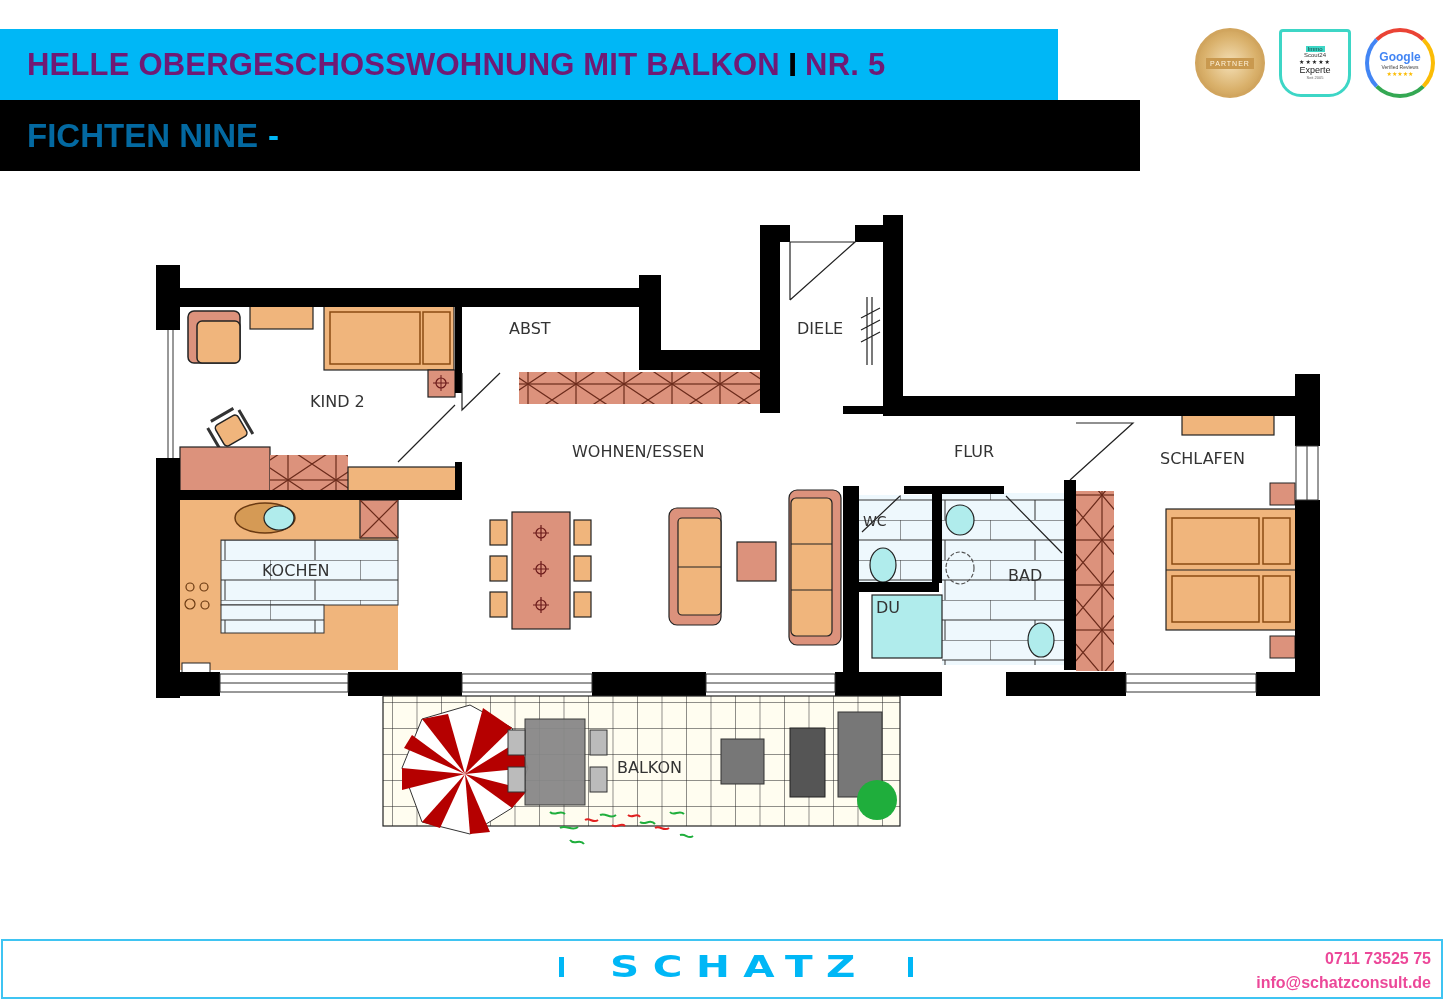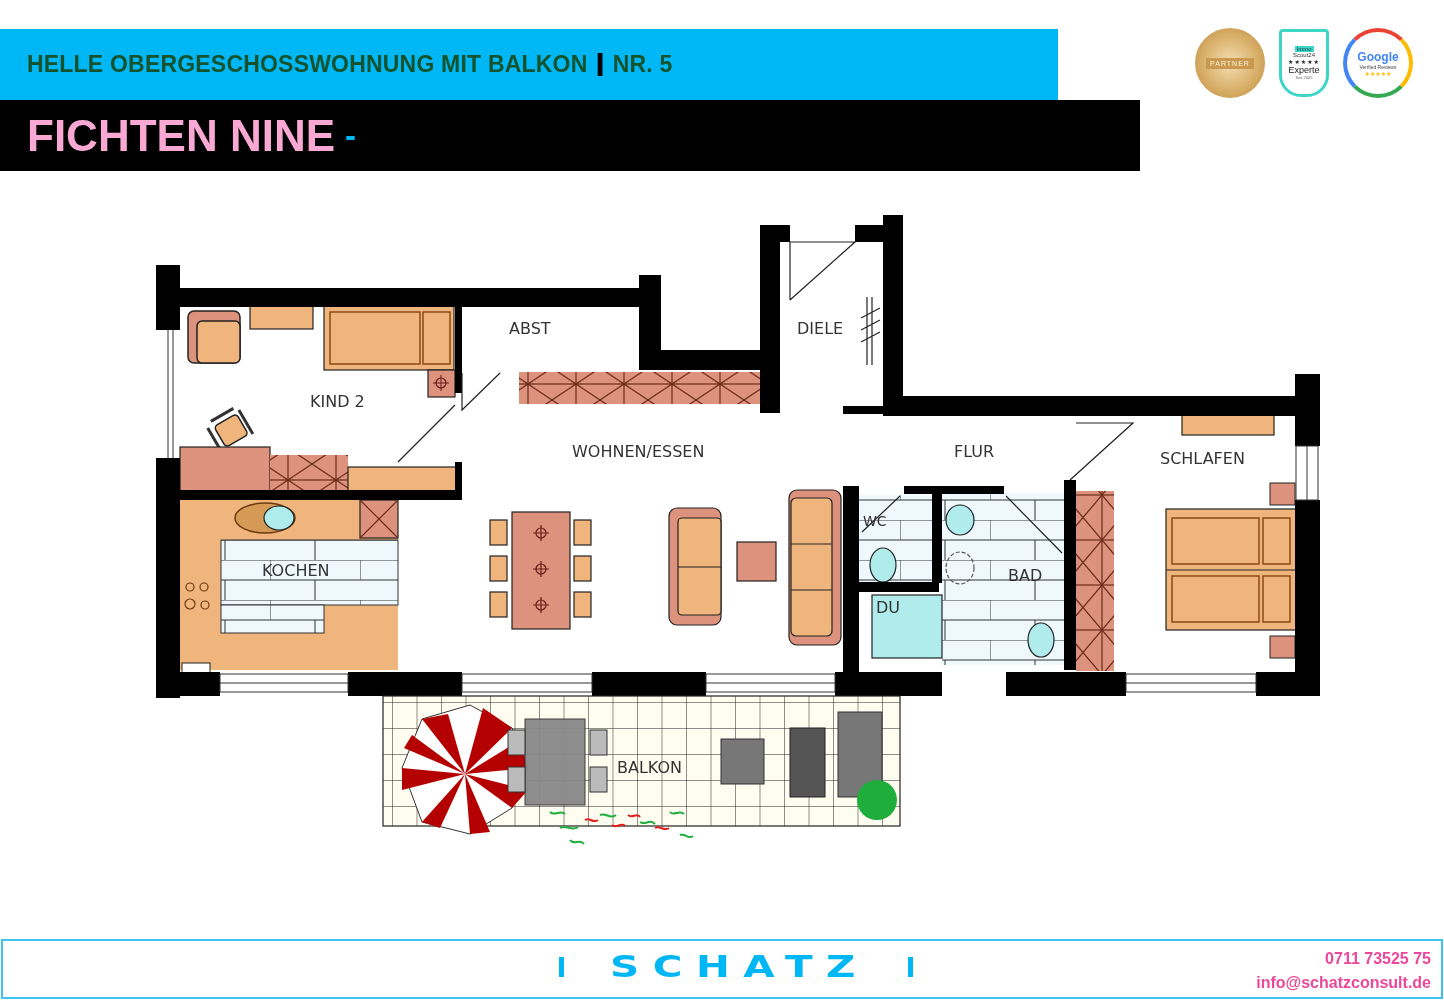--- a/index.html
+++ b/index.html
@@ -3,35 +3,35 @@
 <meta charset="utf-8">
 <style>
   * { margin:0; padding:0; box-sizing:border-box; }
   html, body { width:1444px; height:1000px; background:#ffffff; overflow:hidden; }
   body { position:relative; font-family:"DejaVu Sans", sans-serif; }
 
   .title-bar {
     position:absolute; left:0; top:29px; width:1058px; height:71px;
     background:#00b7f6; display:flex; align-items:center; padding-left:27px;
   }
-  .title-text { color:#14532d; font-family:"Liberation Sans", sans-serif; font-weight:700; font-size:23px; letter-spacing:0.2px; }
+  .title-text { color:#701a75; font-family:"Liberation Sans", sans-serif; font-weight:700; font-size:31px; letter-spacing:0.2px; }
   .title-sep { color:#000000; font-family:"Liberation Sans", sans-serif; font-weight:700; font-size:33px; margin:0 8px; }
 
   .sub-bar {
     position:absolute; left:0; top:100px; width:1140px; height:71px;
     background:#000000; display:flex; align-items:center; padding-left:27px;
   }
-  .sub-text { color:#f9a8d4; font-family:"Liberation Sans", sans-serif; font-weight:700; font-size:44px; }
+  .sub-text { color:#0369a1; font-family:"Liberation Sans", sans-serif; font-weight:700; font-size:33px; }
   .sub-dash { color:#00b7f6; font-family:"Liberation Sans", sans-serif; font-weight:700; font-size:33px; margin:0 10px; }
 
   .badges { position:absolute; top:28px; left:1195px; display:flex; gap:14px; align-items:center; }
   .badge { width:70px; height:70px; display:flex; align-items:center; justify-content:center; flex-direction:column; text-align:center; }
   .badge-partner { border-radius:50%; background:radial-gradient(circle,#f4dfb5 0%,#d9b06a 60%,#c0914a 100%); border:3px solid #d1a55e; }
   .badge-partner span { background:#c9994f; color:#fff4dd; font-size:7px; padding:2px 4px; font-family:"Liberation Sans", sans-serif; letter-spacing:1px; }
-  .badge-immo { width:50px; height:68px; border:3px solid #3dd6c6; border-radius:4px 4px 22px 22px; background:#fff; font-family:"Liberation Sans", sans-serif; }
+  .badge-immo { width:72px; height:68px; border:3px solid #3dd6c6; border-radius:4px 4px 22px 22px; background:#fff; font-family:"Liberation Sans", sans-serif; }
   .badge-immo .immo-logo { background:#3dd6c6; color:#1a3a3a; font-size:6px; padding:0 2px; }
   .badge-immo .scout { font-size:6px; color:#333; }
   .badge-immo .stars { font-size:6px; color:#222; letter-spacing:1px; }
   .badge-immo .experte { font-size:9px; color:#222; }
   .badge-immo .seit { font-size:4px; color:#666; }
   .badge-google { border-radius:50%; border:4px solid; border-color:#ea4335 #fbbc05 #34a853 #4285f4; background:#fff; font-family:"Liberation Sans", sans-serif; }
   .badge-google .g { font-size:12px; color:#4285f4; font-weight:700; }
   .badge-google .vr { font-size:5px; color:#444; }
   .badge-google .st { font-size:6px; color:#fbbc05; }
 

